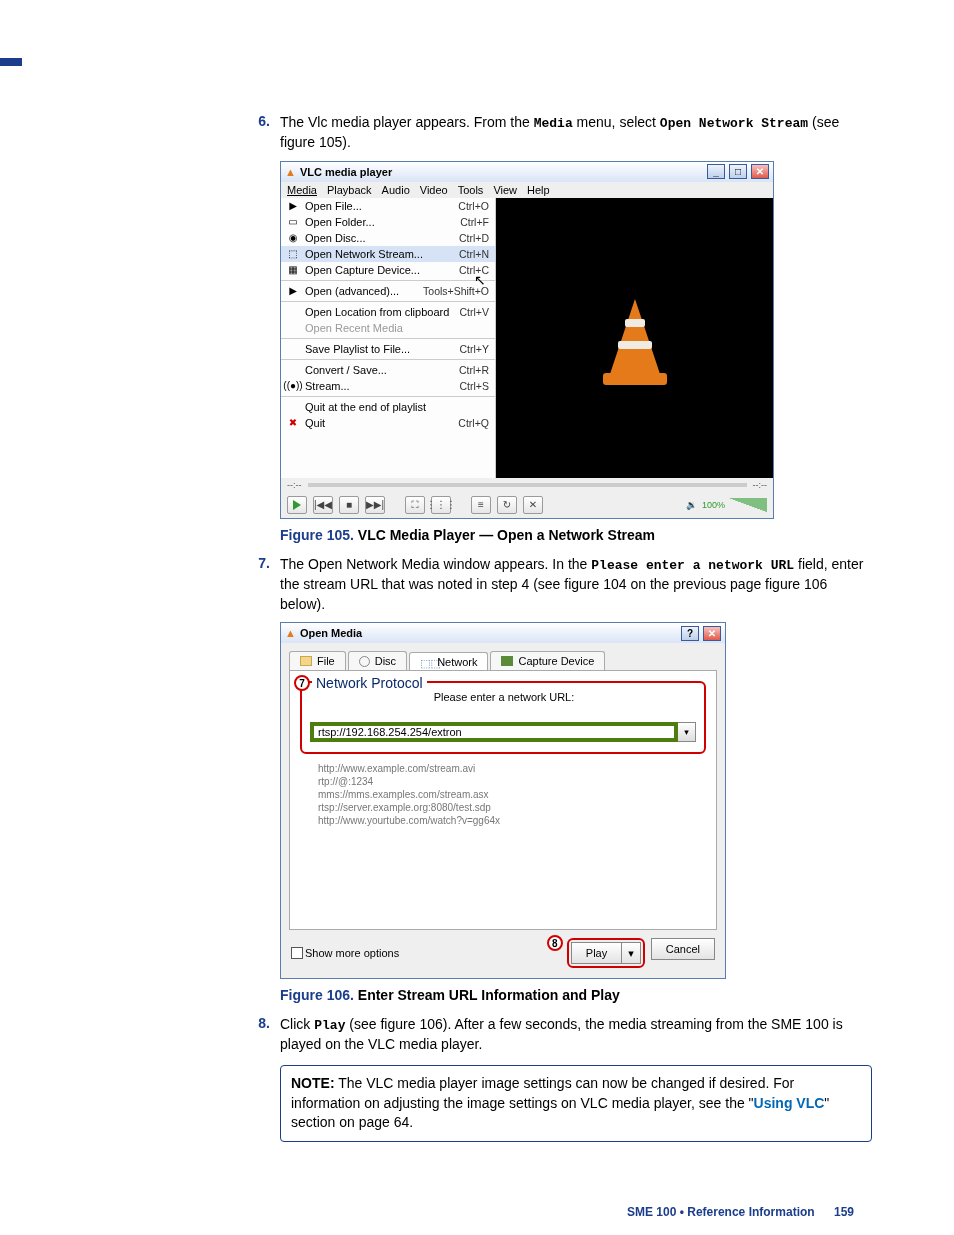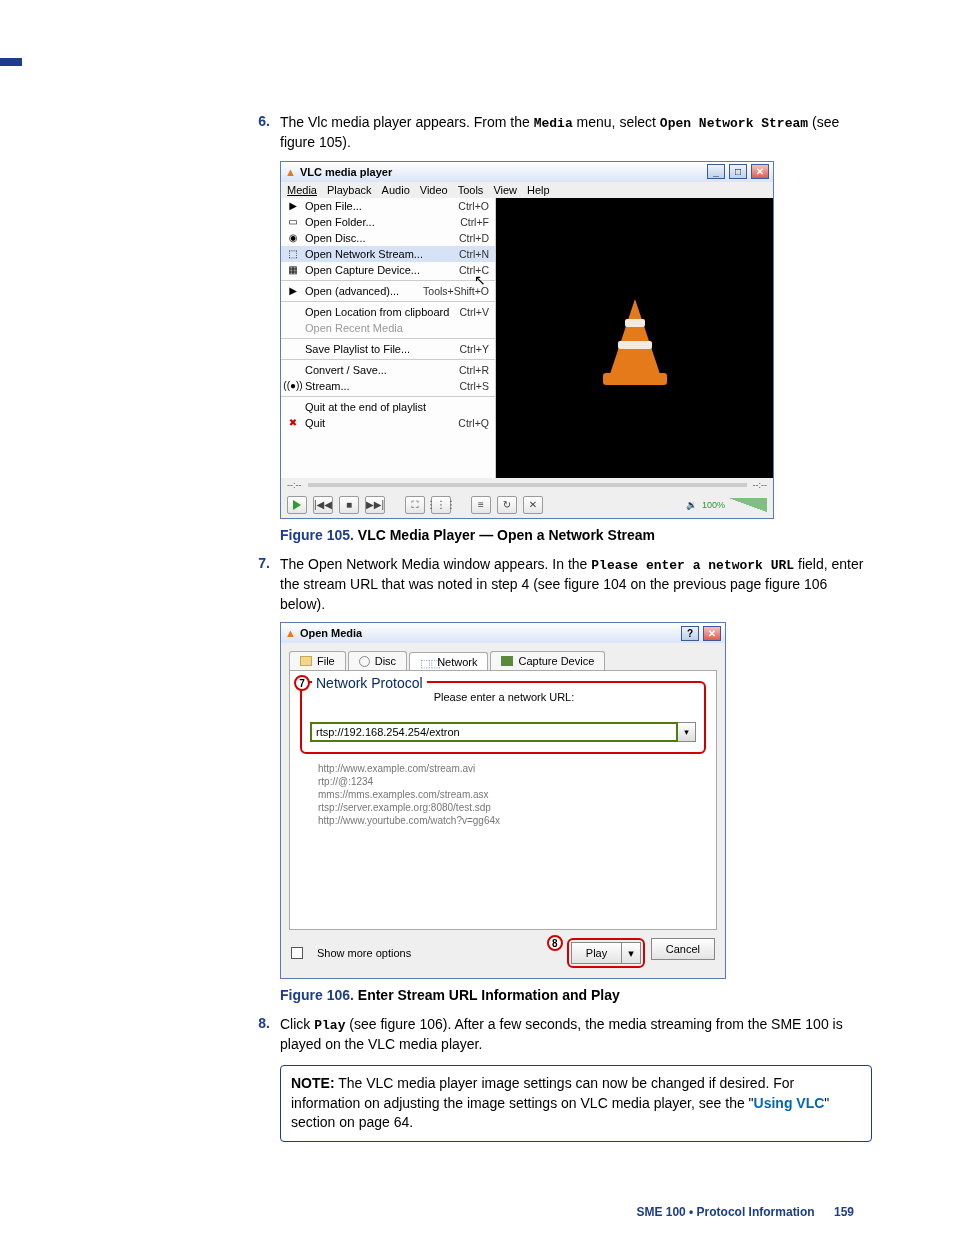--- a/index.html
+++ b/index.html
@@ -150,33 +150,33 @@
     color: #0a2a6a; font-size: 14px;
   }
   .label-7 {
     position:absolute; left:-8px; top:-8px; width:16px; height:16px;
     border:2px solid #d00000; border-radius:50%; background:#fff;
     display:flex; align-items:center; justify-content:center;
     font-size:10px; font-weight:bold; color:#000;
   }
   .om-input-row { display:flex; margin-top:4px; }
   .om-input {
-    flex:1; border:2px solid #4d7c0f; height:20px; padding:0 4px;
+    flex:1; border:4px solid #4d7c0f; height:20px; padding:0 4px;
     font-family: Tahoma, Arial; font-size:11px;
   }
   .om-input-btn {
     width:18px; height:20px; border:1px solid #888; border-left:none;
     background:linear-gradient(#fff,#ddd);
     display:flex; align-items:center; justify-content:center; font-size:9px;
   }
   .om-examples { color:#777; font-size:10px; line-height:1.3; margin:8px 0 0 18px; }
   .om-bottom {
     display:flex; align-items:center; padding: 0 10px 10px 10px; position:relative;
   }
-  .om-check { display:flex; align-items:flex-start; gap:14px; }
+  .om-check { display:flex; align-items:flex-start; gap:2px; }
   .om-check .box { width:12px; height:12px; border:1px solid #555; background:#fff; }
   .play-wrap { margin-left:auto; position:relative; display:flex; gap:6px; }
   .play-btn-group {
     display:flex; border:2px solid #d00000; border-radius:6px;
     padding:2px;
   }
   .label-8 {
     position:absolute; left:-20px; top:-3px; width:16px; height:16px;
     border:2px solid #d00000; border-radius:50%; background:#fff;
     display:flex; align-items:center; justify-content:center;
@@ -418,15 +418,15 @@
     </div>
   </div>
 
   <div class="note-box">
     <span class="note-label">NOTE:</span><span> The VLC media player image settings can now be changed if desired. For information on adjusting the image settings on VLC media player, see the "</span><span class="link-blue">Using VLC</span><span>" section on page 64.</span>
   </div>
 
 </div>
 
 <div class="footer">
-  <span class="brand">SME 100 • Protocol Information</span>
+  <span class="brand">SME 100 • Reference Information</span>
   <span class="page">159</span>
 </div>
 
 </body></html>

